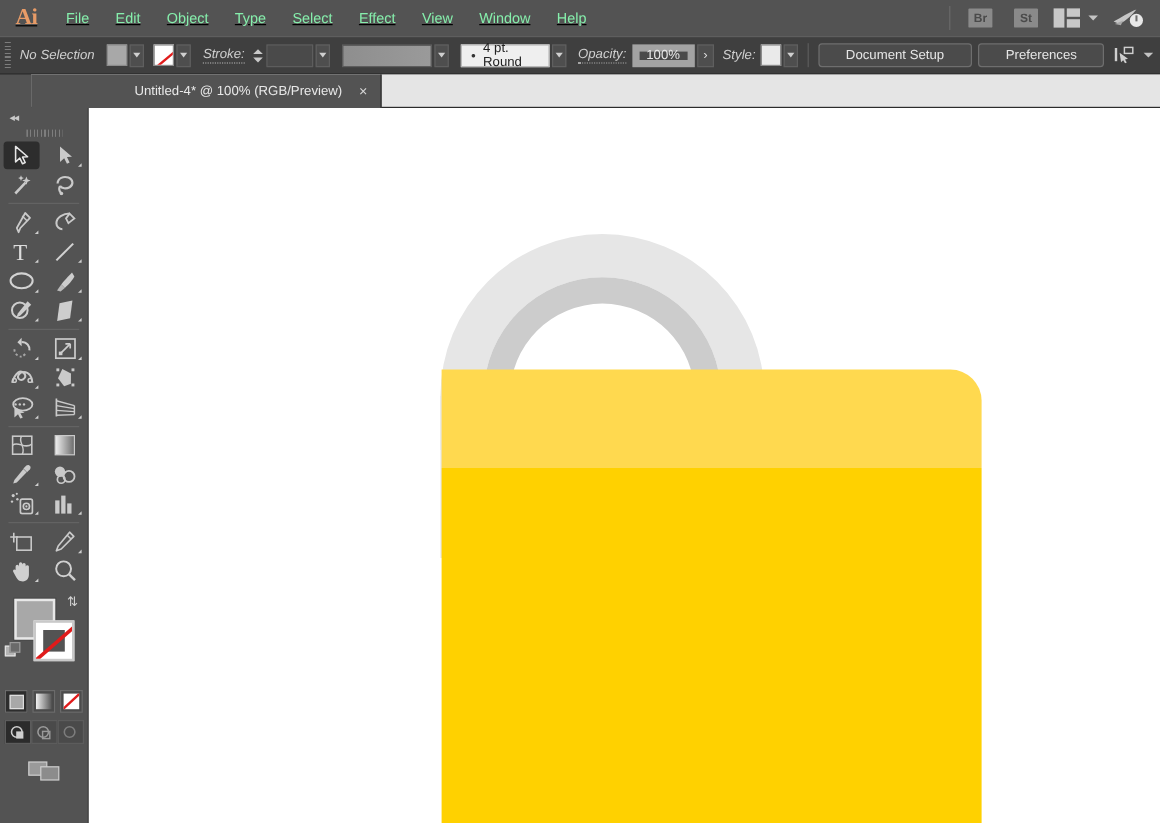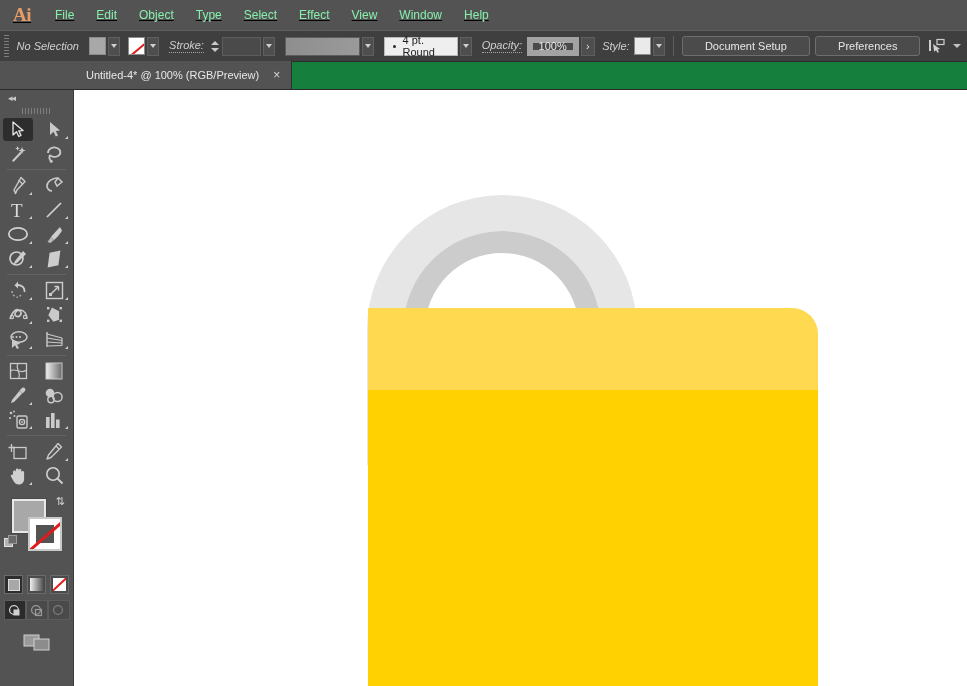--- a/index.html
+++ b/index.html
@@ -95,22 +95,22 @@
   .op-arrow { width:17px;height:19px;background:#4e4e4e;border:1px solid #5f5f5f;
      display:flex;align-items:center;justify-content:center;color:#ddd;font-size:11px;margin-left:2px;}
   .cb-btn {
     height:20px; padding:0 22px; border:1px solid #6e6e6e; border-radius:3px;
     background:#4b4b4b; color:#e6e6e6; font-size:11px; display:flex;
     align-items:center; white-space:nowrap;
   }
   .cb-div { width:1px; height:20px; background:#5d5d5d; margin:0 8px; }
 
   
-  .tabbar { height:28px; background:#15803d; display:flex; align-items:flex-end;
-            flex:0 0 28px; border-bottom:1px solid #2b2b2b; }
+  .tabbar { height:28px; background:#e5e5e5; display:flex; align-items:center;
+            flex:0 0 28px; border-bottom:1px solid #2b2b2b;margin-left:26px; }
   .tabbar .spacerleft { width:74px; height:28px; background:#535353; }
   .doc-tab {
     height:28px; background:#535353; display:flex; align-items:center; gap:14px;
     padding:0 11px 0 12px; font-size:11px; color:#e8e8e8; border-right:1px solid #2f2f2f;
   }
   .tab-close { color:#d7d7d7; font-size:12px; line-height:1; }
 
   
   .bodyrow { flex:1; display:flex; min-height:0; }
 
@@ -171,20 +171,41 @@
     <div class="menu-item">File</div>
     <div class="menu-item">Edit</div>
     <div class="menu-item">Object</div>
     <div class="menu-item">Type</div>
     <div class="menu-item">Select</div>
     <div class="menu-item">Effect</div>
     <div class="menu-item">View</div>
     <div class="menu-item">Window</div>
     <div class="menu-item">Help</div>
 
+    <div class="mb-right">
+      <div class="mb-sep"></div>
+      <div class="sq-btn">Br</div>
+      <div class="sq-btn">St</div>
+      <div class="ws-icon">
+        <div class="ws-grid">
+          <i class="tall"></i>
+          <i></i>
+          <i></i>
+        </div>
+        <div class="chev"></div>
+      </div>
+      <div class="rocket">
+        <svg width="26" height="18" viewBox="0 0 26 18">
+          <path d="M1 12 C7 9 14 4 20 2 C16 7 12 11 6 14 Z" fill="#c6c6c6"></path>
+          <path d="M2 14 L9 11 L7 15 Z" fill="#a9a9a9"></path>
+          <circle cx="20" cy="11" r="5.5" fill="#e8e8e8"></circle>
+          <rect x="19.2" y="6.8" width="1.7" height="5" fill="#6d6d6d"></rect>
+        </svg>
+      </div>
+    </div>
   </div>
 
   <div class="controlbar">
     <div class="grip"></div>
     <div class="cb-label" style="width:96px">No Selection</div>
 
     <div class="swatch-box"></div>
     <div class="dd-arrow"></div>
 
     <div style="width:10px"></div>

